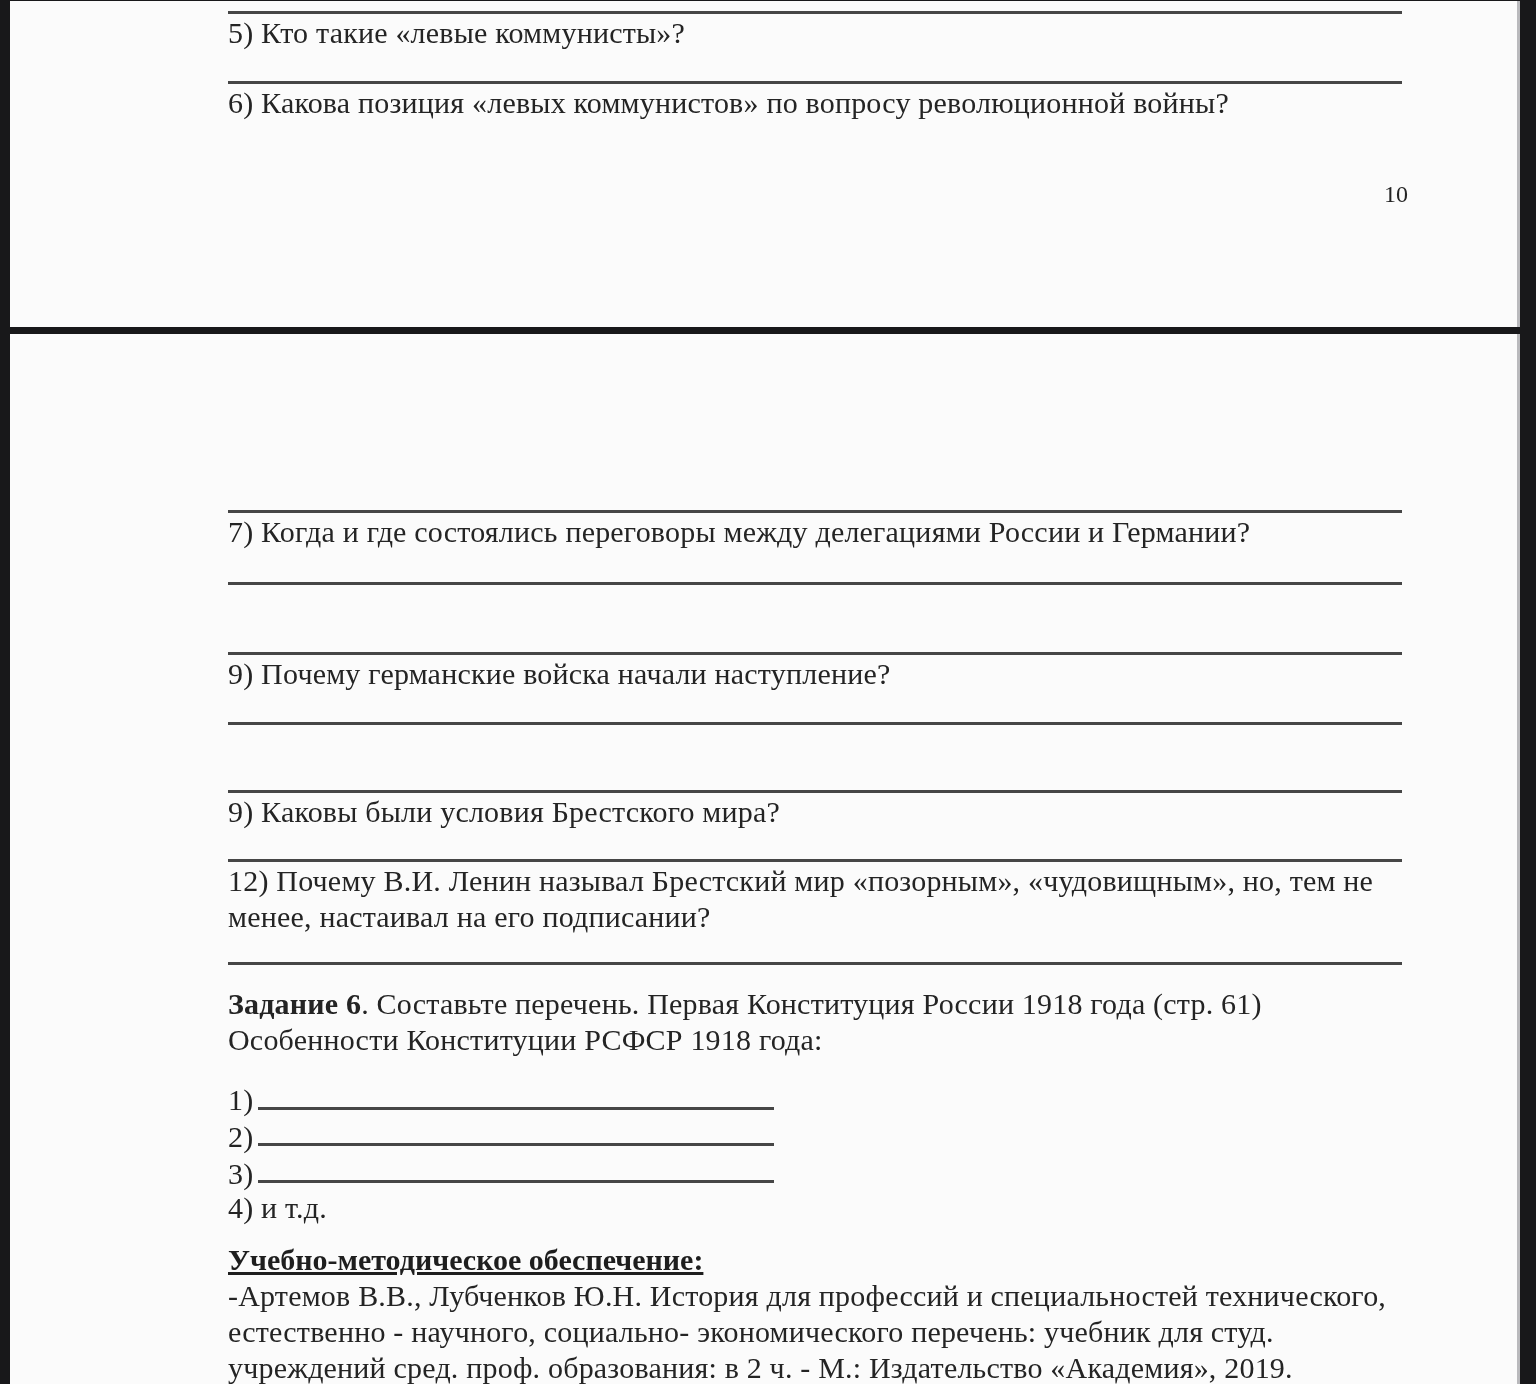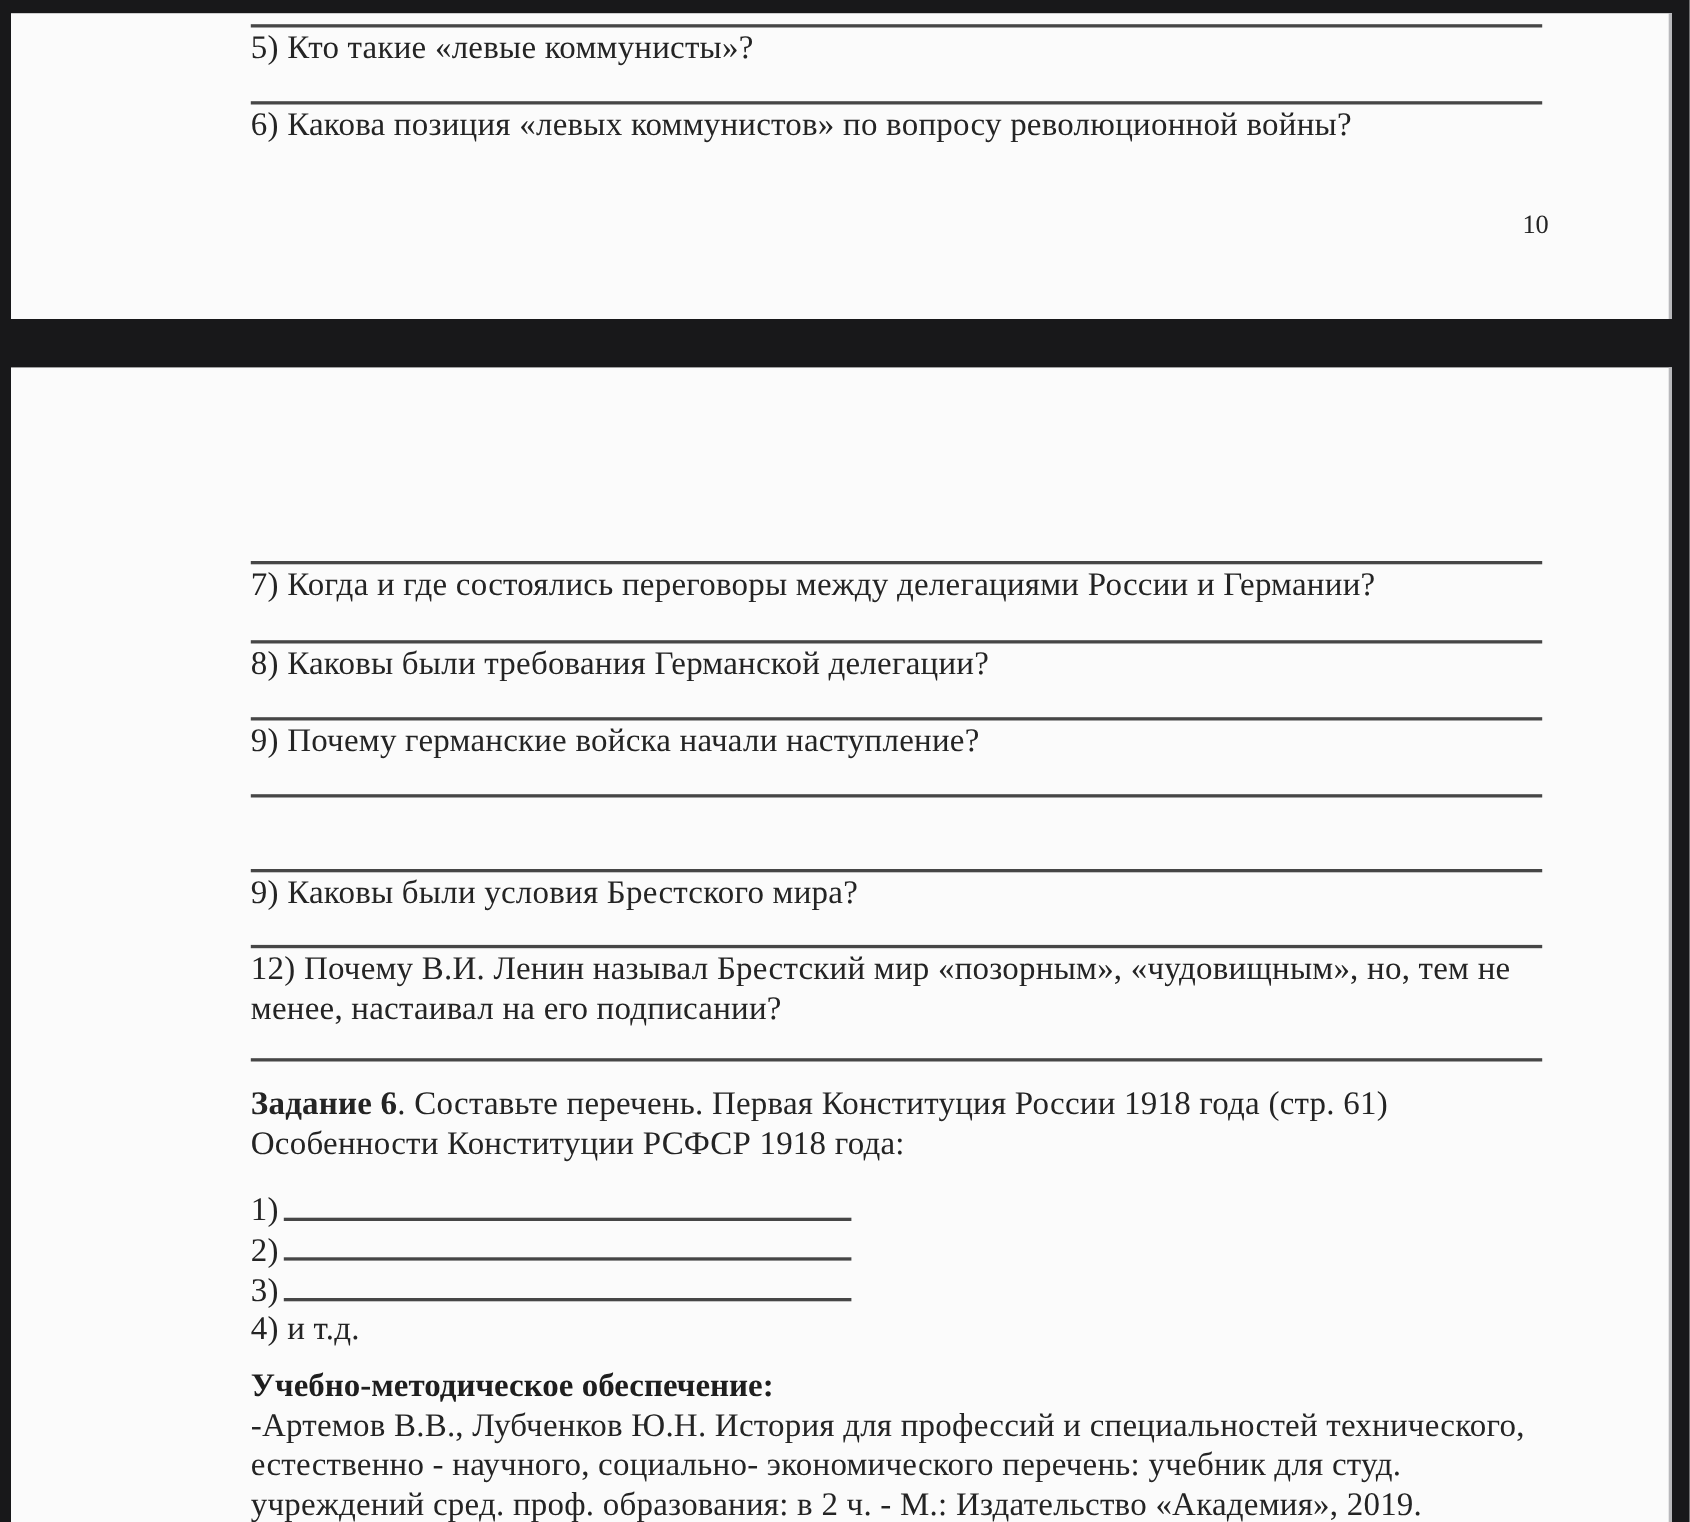--- a/index.html
+++ b/index.html
@@ -11,21 +11,21 @@
     font-family:"Liberation Serif", serif;
   }
   .page {
     position:absolute;
     left:10px;
     width:1510px;
     background:#fbfbfb;
     border-right:3px solid #b9b9bc;
     box-sizing:border-box;
   }
-  .page1 { top:12px; height:278px; }
+  .page1 { top:1px; height:326px; }
   .page2 { top:302px; height:1082px;margin-top:32px; }
   .rule {
     position:absolute;
     left:218px;
     width:1174px;
     height:0;
     border-top:3px solid #464646;
   }
   .qtext {
     position:absolute;
@@ -52,20 +52,21 @@
     border-top:3px solid #464646;
   }
   .heading {
     position:absolute;
     left:218px;
     width:1185px;
     font-size:30px;
     line-height:36px;
     font-weight:bold;
     color:#1e1e1e;
+    text-decoration:underline;
   }
 </style>
 </head>
 <body>
 
 <div class="page page1">
   <div class="rule" style="top:10px"></div>
   <div class="qtext" style="top:14px">5) Кто такие «левые коммунисты»?</div>
 
   <div class="rule" style="top:80px"></div>
@@ -73,21 +74,20 @@
 
   <div class="pageno">10</div>
 </div>
 
 <div class="page page2">
 
   <div class="rule" style="top:176px"></div>
   <div class="qtext" style="top:180px">7) Когда и где состоялись переговоры между делегациями России и Германии?</div>
 
   <div class="rule" style="top:248px"></div>
-  <div class="qtext" style="top:252px">8) Каковы были требования Германской делегации?</div>
 
   <div class="rule" style="top:318px"></div>
   <div class="qtext" style="top:322px">9) Почему германские войска начали наступление?</div>
 
   <div class="rule" style="top:388px"></div>
 
   <div class="rule" style="top:456px"></div>
   <div class="qtext" style="top:460px">9) Каковы были условия Брестского мира?</div>
 
   <div class="rule" style="top:525px"></div>

